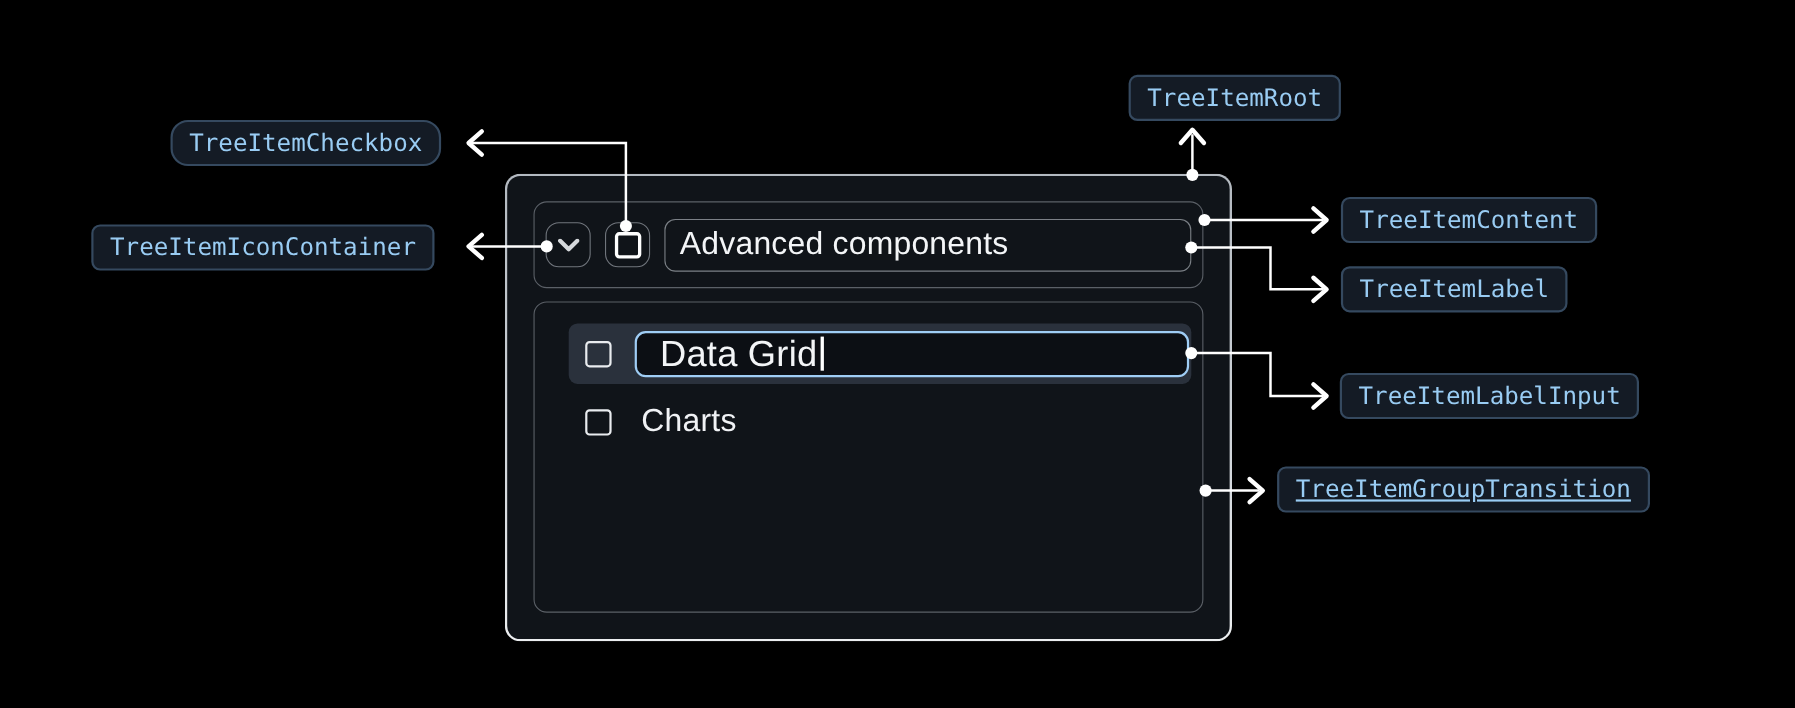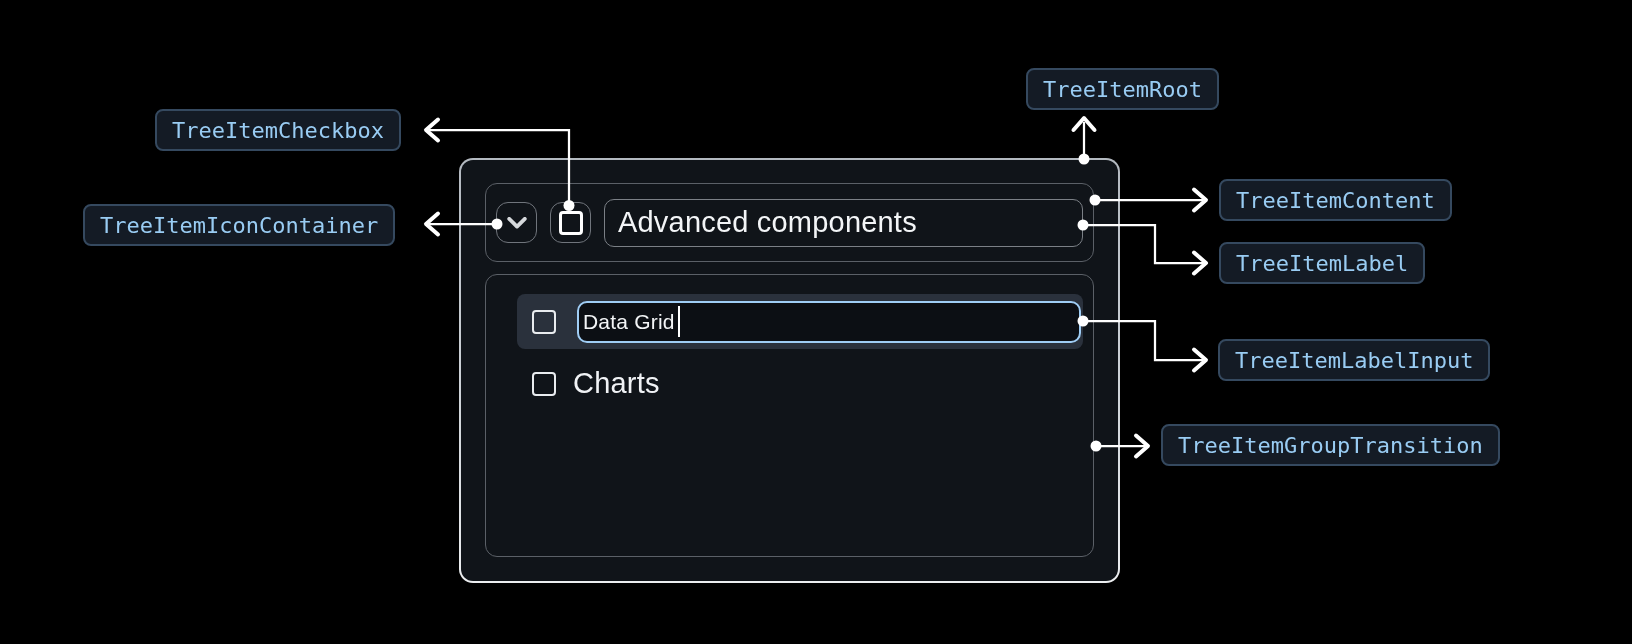--- a/index.html
+++ b/index.html
@@ -86,39 +86,39 @@
     display: flex;
     align-items: center;
     padding-left: 15px;
     flex: 0 0 auto;
   }
   .tree-row.editing {
     background: #2a313c;
     padding-right: 2px;
   }
   .row-label {
-    margin-left: 17px;
+    margin-left: 27px;
     color: #f0f2f5;
     font-size: 29px;
     letter-spacing: 0.2px;
     white-space: nowrap;
   }
   .label-input {
     box-sizing: border-box;
     flex: 1 1 auto;
     height: 42px;
     margin-left: 21px;
     border: 2px solid #9fcdf5;
     border-radius: 10px;
     background: #0c0f14;
     display: flex;
     align-items: center;
-    padding-left: 4px;
+    padding-left: 21px;
     color: #f3f5f7;
-    font-size: 21px;
+    font-size: 33px;
     letter-spacing: 0.2px;
     white-space: nowrap;
   }
   .caret {
     display: inline-block;
     width: 2.5px;
     height: 31px;
     background: #ffffff;
     margin-left: 3px;
   }
@@ -185,27 +185,27 @@
       <div class="tree-row">
         <span class="cb cb-row"></span>
         <span class="row-label">Charts</span>
       </div>
 
 
 
     </div>
   </div>
 
-  <div class="pill" style="left:155px; top:109px;">TreeItemCheckbox</div>
+  <div class="pill" style="left:155px; top:109px;border-radius:16px;">TreeItemCheckbox</div>
   <div class="pill" style="left:83px;  top:204px;">TreeItemIconContainer</div>
   <div class="pill" style="left:982px; top:68px;margin-left:44px;">TreeItemRoot</div>
   <div class="pill" style="left:1219px;top:179px;">TreeItemContent</div>
   <div class="pill" style="left:1219px;top:242px;">TreeItemLabel</div>
   <div class="pill" style="left:1218px;top:339px;">TreeItemLabelInput</div>
-  <div class="pill" style="left:1161px;top:424px;">TreeItemGroupTransition</div>
+  <div class="pill" style="left:1161px;top:424px;text-decoration:underline;">TreeItemGroupTransition</div>
 
   <svg id="overlay" viewBox="0 0 1632 644">
     <g>
       <polyline class="ln" points="569,206 569,130 429,130"></polyline>
       <polyline class="ah" points="438,119.5 426,130 438,140.5"></polyline>
       <circle class="dt" cx="569" cy="205.5" r="5.5"></circle>
     </g>
     <g>
       <polyline class="ln" points="497,224 429,224"></polyline>
       <polyline class="ah" points="438,213.5 426,224 438,234.5"></polyline>

